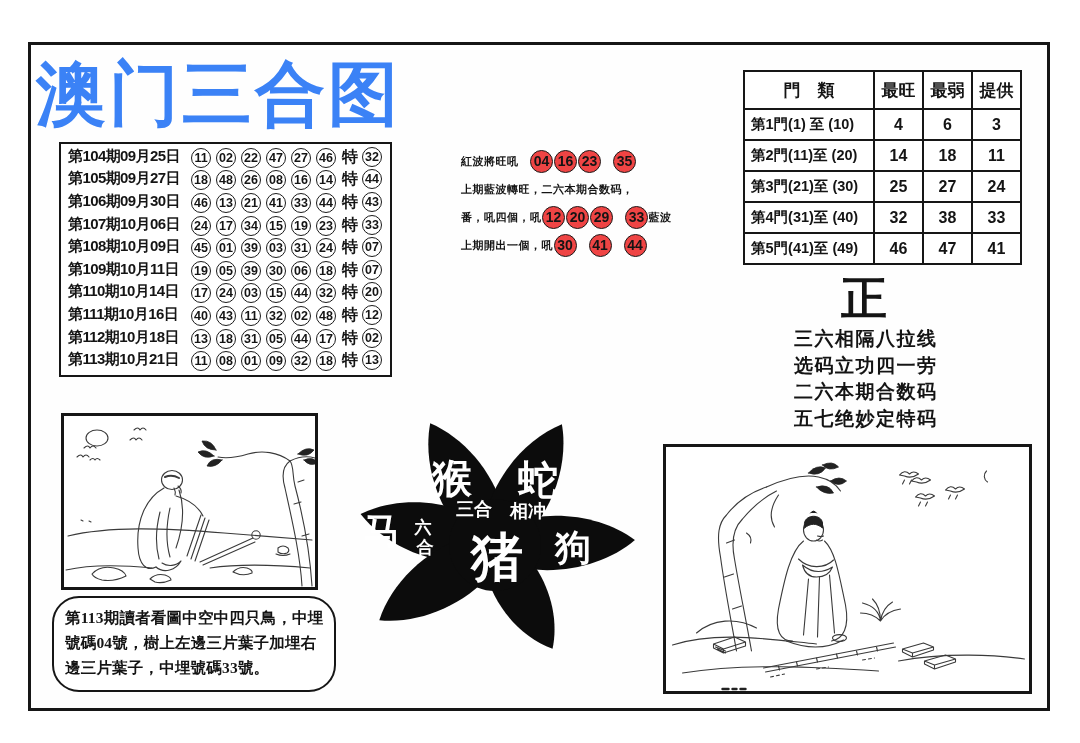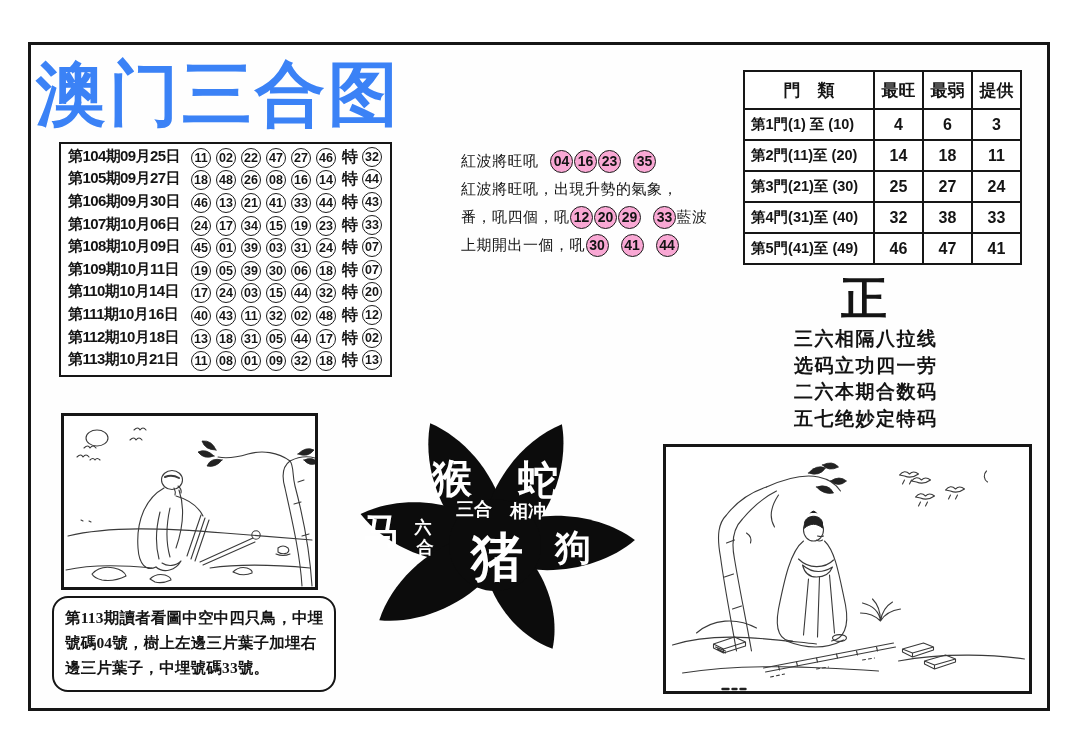--- a/index.html
+++ b/index.html
@@ -33,26 +33,26 @@
   .circle-s {
     width:20px; height:20px; border:1.5px solid #1a1a1a; border-radius:50%;
     display:inline-flex; align-items:center; justify-content:center;
     font-size:12.5px; font-weight:700; flex:0 0 auto; background:#fff;
   }
   .special-label { font-size:16px; font-weight:800; margin:0 4px 0 6px; }
   
   .wave-box { left:461px; top:147px; width:275px;
     font-family:"Liberation Serif","DejaVu Serif",serif; }
   .wave-line { display:flex; align-items:center; height:28px; white-space:nowrap; }
-  .wave-text { font-size:15px; font-weight:400; letter-spacing:0.5px; }
+  .wave-text { font-size:11px; font-weight:700; letter-spacing:0.5px; }
   .circle-m {
     width:23px; height:23px; border:1.6px solid #1a1a1a; border-radius:50%;
     display:inline-flex; align-items:center; justify-content:center;
     font-size:14px; font-weight:700; flex:0 0 auto; margin:0 0.5px;
-    font-family:"Liberation Sans","DejaVu Sans",sans-serif; background:#f9a8d4;
+    font-family:"Liberation Sans","DejaVu Sans",sans-serif; background:#ef4444;
   }
   .wave-gap { display:inline-block; width:11px; }
   
   .category-table { left:743px; top:70px; border-collapse:collapse; background:#fff; }
   .category-table th, .category-table td {
     border:2.2px solid #161616; text-align:center; vertical-align:middle; padding:0 2px;
   }
   .category-table th { height:38px; font-size:17px; font-weight:800; }
   .category-table td { height:31px; font-size:16px; font-weight:600; }
   .category-table td.cat-label { width:130px; font-size:14.5px; font-weight:800; text-align:left; padding-left:6px; white-space:nowrap;border-radius:14px; }
@@ -66,21 +66,21 @@
   
   .illus { border:3px solid #161616; background:#fff; overflow:hidden; }
   .illus-left  { left:61px;  top:413px; width:257px; height:177px; }
   .illus-right { left:663px; top:444px; width:369px; height:250px; }
   .illus svg { display:block; width:100%; height:100%; }
   .sketch { stroke:#3a3a3a; stroke-width:1.1; fill:none; stroke-linecap:round; stroke-linejoin:round; }
   .sketch-dark { stroke:#222; fill:#222; }
   
   .note-box {
     left:52px; top:596px; width:284px; height:96px;
-    border:2.5px solid #161616; border-radius:16px; background:#fff;
+    border:2.5px solid #161616; border-radius:27px; background:#fff;
     padding:7px 10px 4px 11px;
   }
   .note-text { font-size:15.5px; line-height:25px; font-weight:600; letter-spacing:0.2px;
     font-family:"Liberation Serif","DejaVu Serif",serif; }
   
   .flower { left:348px; top:406px; width:304px; height:262px; }
   .flower text { fill:#ffffff; font-weight:800; text-anchor:middle;
     font-family:"Liberation Sans","DejaVu Sans",sans-serif; }
 </style>
 </head>
@@ -227,21 +227,21 @@
     <div class="wave-line">
       <span class="wave-text">紅波將旺吼</span>
       <span class="wave-gap"></span>
       <span class="circle-m">04</span>
       <span class="circle-m">16</span>
       <span class="circle-m">23</span>
       <span class="wave-gap"></span>
       <span class="circle-m">35</span>
     </div>
     <div class="wave-line">
-      <span class="wave-text">紅波將旺吼，出現升勢的氣象，</span>
+      <span class="wave-text">上期藍波轉旺，二六本期合数码，</span>
     </div>
     <div class="wave-line">
       <span class="wave-text">番，吼四個，吼</span>
       <span class="circle-m">12</span>
       <span class="circle-m">20</span>
       <span class="circle-m">29</span>
       <span class="wave-gap"></span>
       <span class="circle-m">33</span>
       <span class="wave-text">藍波</span>
     </div>

